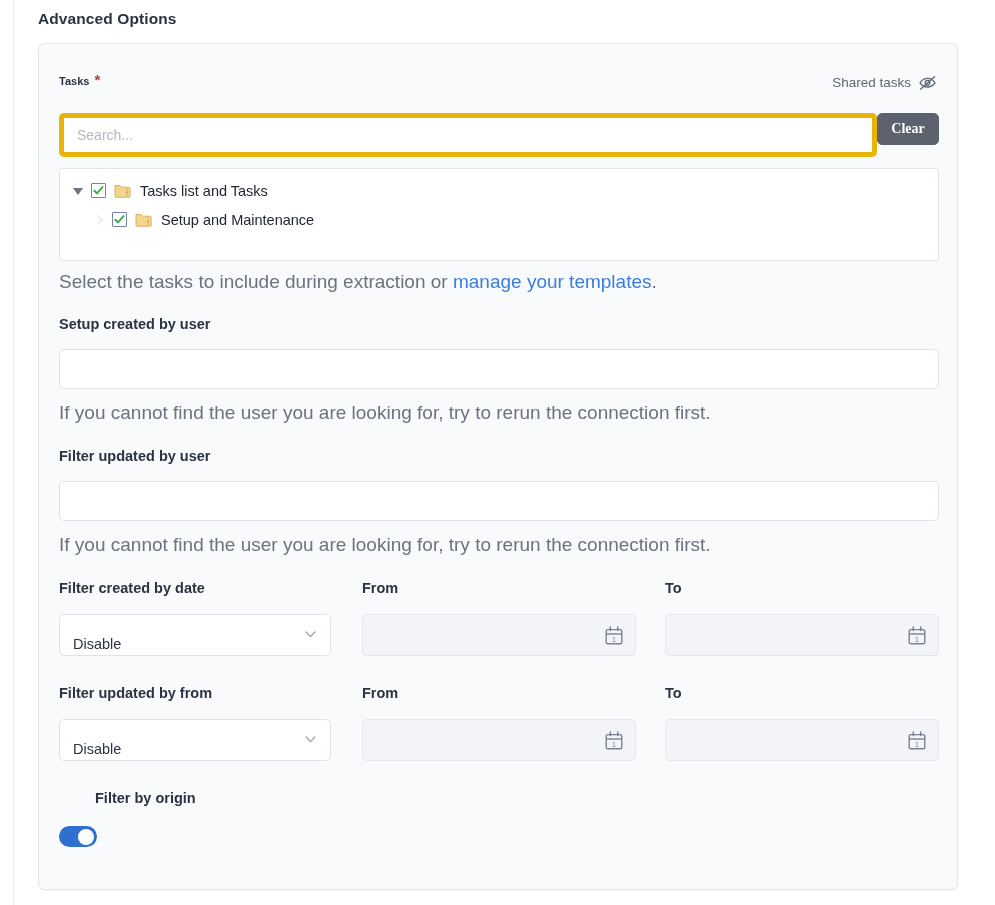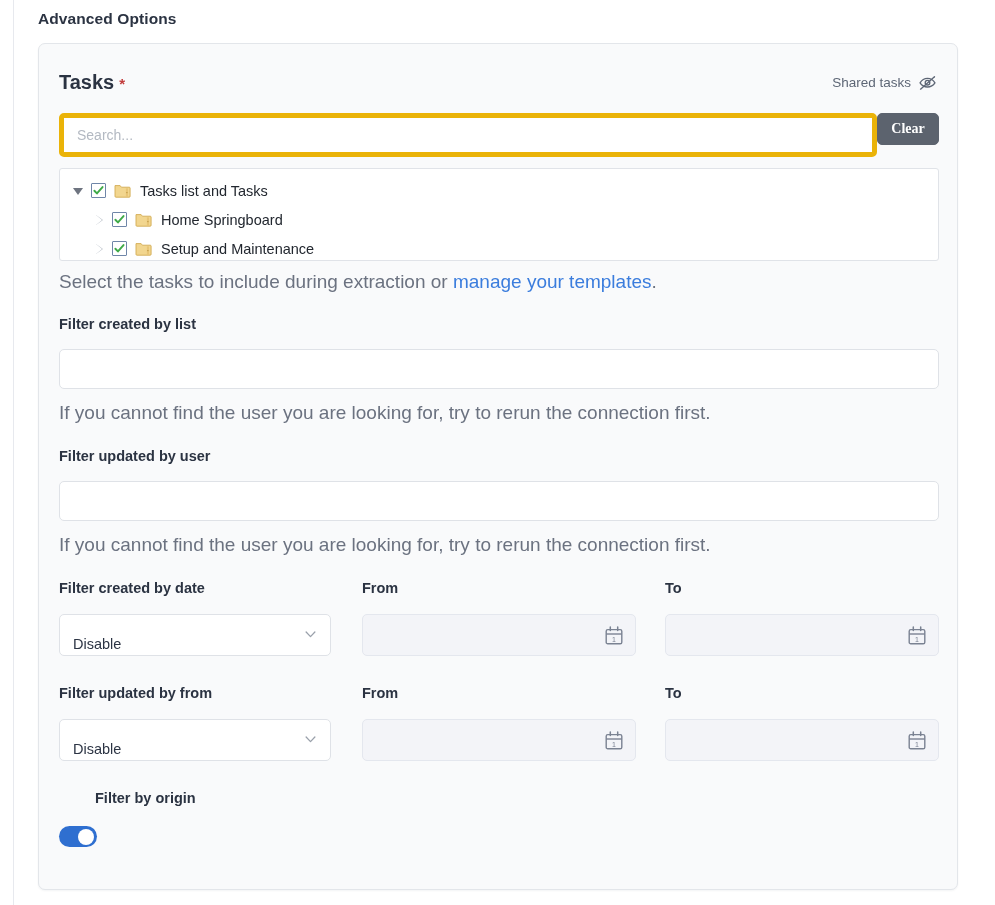--- a/index.html
+++ b/index.html
@@ -42,21 +42,21 @@
   }
   .card-inner { position: relative; width: 100%; height: 100%; }
 
   
   .tasks-head {
     position: absolute;
     left: 20px; right: 20px; top: 27px;
     height: 22px;
   }
   .label-strong {
-    font-size: 20px;
+    font-size: 11px;
     font-weight: 700;
     color: #2b3342;
   }
   .req-star {
     color: #c23b3b;
     font-size: 15px;
     font-weight: 700;
     margin-left: 5px;
   }
   .shared-wrap {
@@ -332,36 +332,20 @@
             </svg>
         </span>
         <svg class="folder-icon" width="17" height="16" viewBox="0 0 17 16">
           <path d="M1 2.6h5.1l1.3 1.6h7.8a.9.9 0 0 1 .9.9v8.2a.9.9 0 0 1-.9.9H1.9a.9.9 0 0 1-.9-.9V2.6z" fill="#f2d68f" stroke="#d3ab52" stroke-width="0.9"></path>
           <rect x="11.9" y="5.3" width="2.1" height="8.7" fill="#e8c576"></rect>
           <circle cx="12.9" cy="9.6" r="0.7" fill="#b8923f"></circle>
         </svg>
         <span class="node-label">Tasks list and Tasks</span>
       </div>
 
-      <div class="tree-node child">
-        <span class="twisty">
-            <span class="tri-closed"></span>
-          </span>
-        <span class="chk">
-          <svg width="11" height="11" viewBox="0 0 12 12">
-              <path d="M1.5 6.3 L4.3 9.2 L10.4 2.2" fill="none" stroke="#3faa48" stroke-width="2.1" stroke-linecap="round" stroke-linejoin="round"></path>
-            </svg>
-        </span>
-        <svg class="folder-icon" width="17" height="16" viewBox="0 0 17 16">
-          <path d="M1 2.6h5.1l1.3 1.6h7.8a.9.9 0 0 1 .9.9v8.2a.9.9 0 0 1-.9.9H1.9a.9.9 0 0 1-.9-.9V2.6z" fill="#f2d68f" stroke="#d3ab52" stroke-width="0.9"></path>
-          <rect x="11.9" y="5.3" width="2.1" height="8.7" fill="#e8c576"></rect>
-          <circle cx="12.9" cy="9.6" r="0.7" fill="#b8923f"></circle>
-        </svg>
-        <span class="node-label">Home Springboard</span>
-      </div>
 
       <div class="tree-node child">
         <span class="twisty">
             <span class="tri-closed"></span>
           </span>
         <span class="chk">
           <svg width="11" height="11" viewBox="0 0 12 12">
               <path d="M1.5 6.3 L4.3 9.2 L10.4 2.2" fill="none" stroke="#3faa48" stroke-width="2.1" stroke-linecap="round" stroke-linejoin="round"></path>
             </svg>
         </span>
@@ -372,21 +356,21 @@
         </svg>
         <span class="node-label">Setup and Maintenance</span>
       </div>
 
     </div>
 
     <div class="help" style="left:20px; top:227px;">
       <span>Select the tasks to include during extraction or </span><a class="link">manage your templates</a><span>.</span>
     </div>
 
-    <div class="field-label" style="left:20px; top:272px;">Filter created by list</div>
+    <div class="field-label" style="left:20px; top:272px;">Setup created by user</div>
     <input class="text-input" style="left: 20px; top: 305px; width: 880px;" type="text" placeholder="">
     <div class="help" style="left:20px; top:358px;">If you cannot find the user you are looking for, try to rerun the connection first.</div>
 
     <div class="field-label" style="left:20px; top:404px;">Filter updated by user</div>
     <input class="text-input" style="left: 20px; top: 437px; width: 880px;" type="text" placeholder="">
     <div class="help" style="left:20px; top:490px;">If you cannot find the user you are looking for, try to rerun the connection first.</div>
 
     <div class="field-label" style="left:20px; top:536px;">Filter created by date</div>
     <div class="field-label" style="left:323px; top:536px;">From</div>
     <div class="field-label" style="left:626px; top:536px;">To</div>

